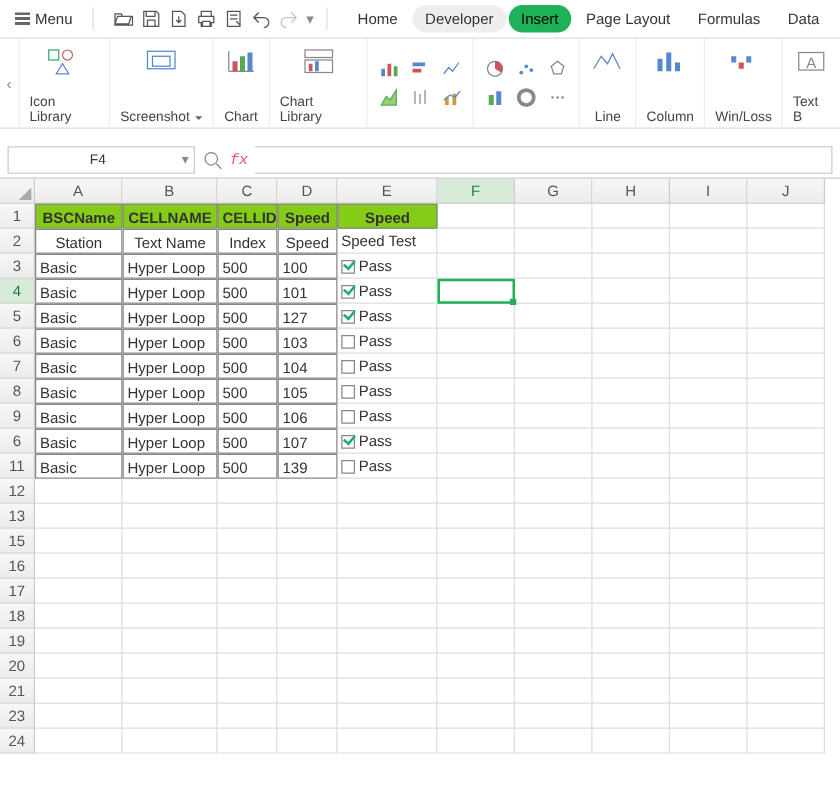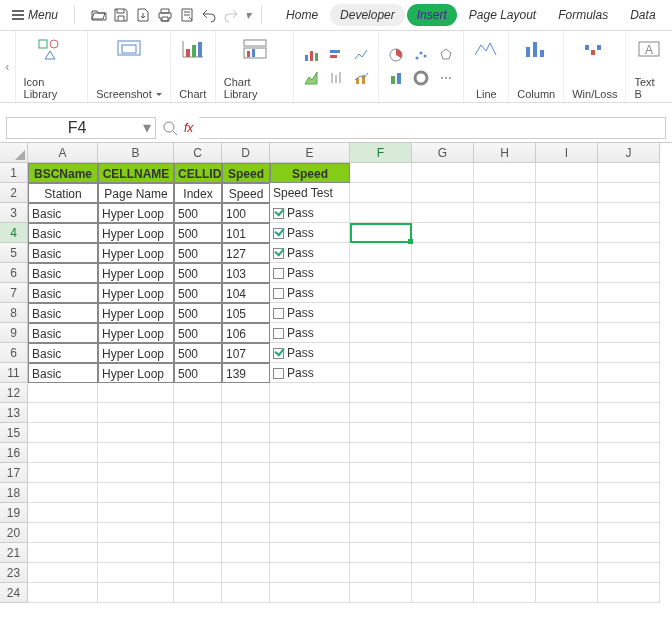--- a/index.html
+++ b/index.html
@@ -1,46 +1,46 @@
 <!DOCTYPE html>
 <html><head>
 <meta charset="utf-8">
 <style>
 * { margin:0; padding:0; box-sizing:border-box; font-family:-apple-system,Segoe UI,Arial,sans-serif; }
 body { background:#fff; font-size:12px; color:#333; width:672px; height:642px; overflow:hidden; position:relative; }
 
 
-.menubar { display:flex; align-items:center; height:28px; border-bottom:1px solid #ddd; padding:15px 6px; gap:4px;font-style:italic; }
+.menubar { display:flex; align-items:center; height:28px; border-bottom:1px solid #ddd; padding:15px 6px; gap:4px; }
 .menubtn { display:flex; align-items:center; gap:4px; padding:2px 6px; cursor:pointer; font-size:12px; }
 .menubtn .ham { display:inline-block; width:12px; height:10px; background:linear-gradient(#666 0 2px,transparent 2px 4px,#666 4px 6px,transparent 6px 8px,#666 8px 10px); }
 .qat { display:flex; align-items:center; gap:6px; margin-left:6px; }
 .qat svg, .qat .ic { width:16px; height:16px; color:#555; }
 .vsep { width:1px; height:18px; background:#ddd; margin:0 6px; }
 .tabs { display:flex; align-items:flex-end; gap:2px; margin-left:4px; }
 .tab { padding:4px 10px; font-size:12px; border-radius:12px; cursor:pointer; }
 .tab.dev { background:#eee; }
-.tab.ins { background:#1fb158; color:#4c1d95; font-weight:500; }
+.tab.ins { background:#1fb158; color:#000000; font-weight:500; }
 
 
 .ribbon { display:flex; height:72px; border-bottom:1px solid #ddd; position:relative; }
 .collapse { width:16px; display:flex; align-items:center; justify-content:center; border-right:1px solid #eee; color:#888; cursor:pointer; }
 .grp { display:flex; flex-direction:column; align-items:center; justify-content:space-between; padding:6px 8px 2px; border-right:1px solid #eee; }
 .grp .ic-big { width:28px; height:24px; display:flex; align-items:center; justify-content:center; }
 .grp .lbl { font-size:11px; color:#444; display:flex; align-items:center; gap:2px; }
 .drop::after { content:""; display:inline-block; border:3px solid transparent; border-top-color:#666; margin-left:2px; position:relative; top:2px; }
 .mini-grid { display:grid; grid-template-columns:repeat(3,22px); grid-auto-rows:20px; gap:3px; }
 .mini-grid .mi { display:flex; align-items:center; justify-content:center; }
 .mi svg { width:16px; height:16px; }
 .grp-mini { padding:5px 6px; border-right:1px solid #eee; display:flex; align-items:center; }
 
 
 .fbar { display:flex; align-items:center; height:30px; border-bottom:1px solid #ccc; padding:0 6px; gap:6px; margin-top:10px; }
-.namebox { width:150px; height:22px; border:1px solid #ccc; display:flex; align-items:center; justify-content:space-between; padding:0 4px; font-size:16px; }
+.namebox { width:150px; height:22px; border:1px solid #ccc; display:flex; align-items:center; justify-content:space-between; padding:0 4px; font-size:11px; }
 .namebox span:first-child { flex:1; text-align:center; }
-.fx { font-style:italic; font-family:Liberation Sans, sans-serif; color:#b91c1c; }
+.fx { font-style:italic; font-family:Liberation Mono, monospace; color:#ec4899; }
 .fbar input { flex:1; height:22px; border:1px solid #ccc; border-left:none; padding:0 4px; font-size:12px; }
 .zoom-ic { width:16px; height:16px; }
 
 
 .sheet { position:relative; overflow:hidden; }
 .hdr-row { display:flex; }
 .corner { width:28px; height:20px; background:linear-gradient(#f7f7f7,#ececec); border-right:1px solid #ccc; border-bottom:1px solid #ccc; position:relative; }
 .corner::after { content:""; position:absolute; right:2px; bottom:2px; width:0; height:0; border:5px solid transparent; border-bottom-color:#aaa; border-right-color:#aaa; }
 .colh { height:20px; background:linear-gradient(#f7f7f7,#ececec); border-right:1px solid #ccc; border-bottom:1px solid #ccc; text-align:center; font-size:12px; line-height:20px; color:#555; }
 .colh.sel { background:#d8ead8; color:#1a7f3c; }
@@ -302,21 +302,21 @@
         <div class="cell cE th1">Speed</div>
         <div class="cell cF"></div>
         <div class="cell cG"></div>
         <div class="cell cH"></div>
         <div class="cell cI"></div>
         <div class="cell cJ"></div>
       </div>
       <div class="row">
         <div class="rowh">2</div>
         <div class="cell cA th2 bd">Station</div>
-        <div class="cell cB th2 bd">Page Name</div>
+        <div class="cell cB th2 bd">Text Name</div>
         <div class="cell cC th2 bd">Index</div>
         <div class="cell cD th2 bd">Speed</div>
         <div class="cell cE">Speed Test</div>
         <div class="cell cF"></div>
         <div class="cell cG"></div>
         <div class="cell cH"></div>
         <div class="cell cI"></div>
         <div class="cell cJ"></div>
       </div>
       <div class="row">

